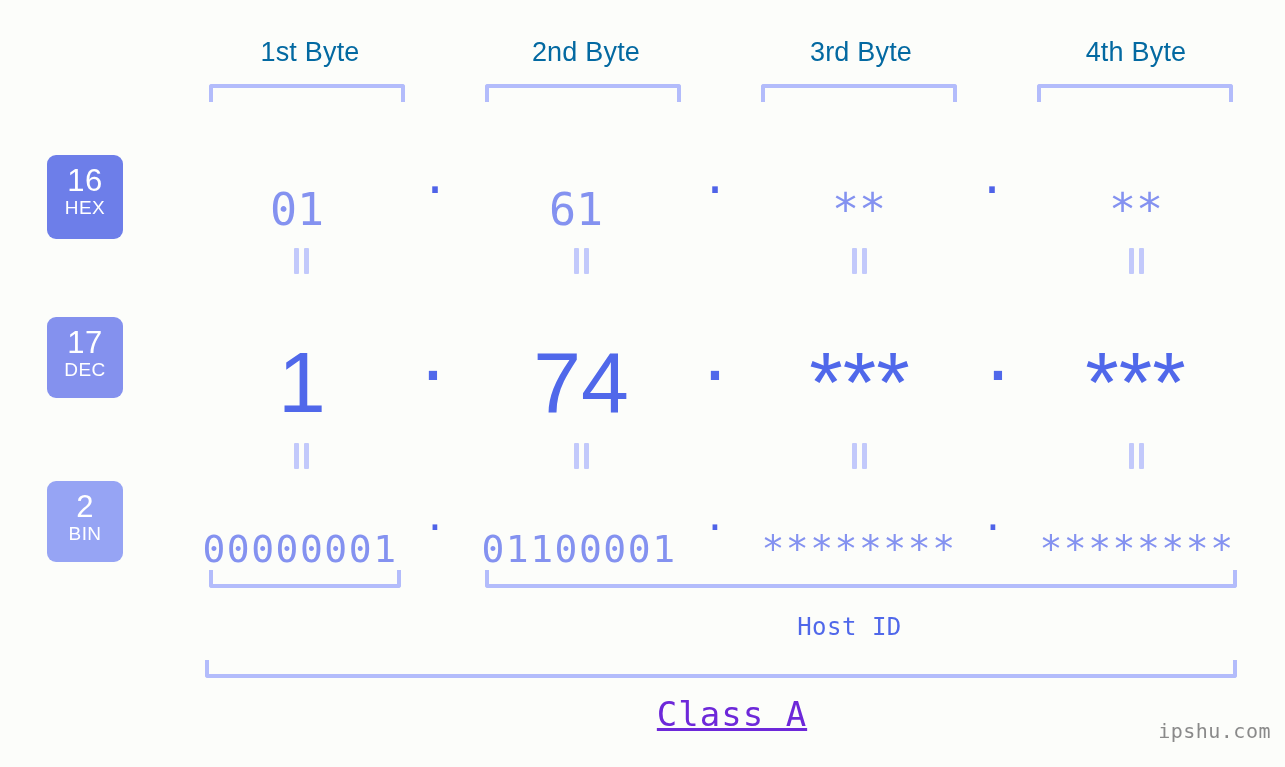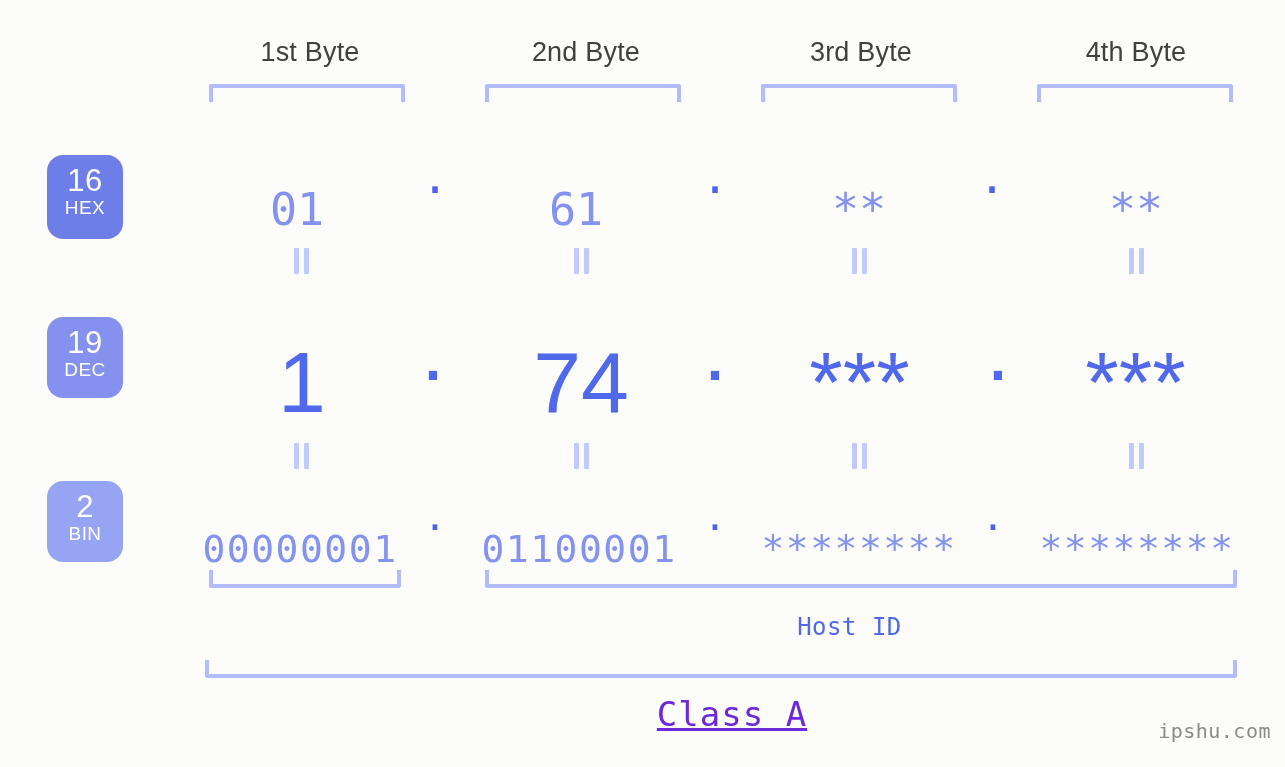--- a/index.html
+++ b/index.html
@@ -21,21 +21,21 @@
 
   
   .byte-label {
     position: absolute;
     top: 32px;
     height: 40px;
     line-height: 40px;
     text-align: center;
     font-family: "Liberation Sans", sans-serif;
     font-size: 27px;
-    color: #404040;
+    color: #0369a1;
     letter-spacing: 0.2px;
     white-space: nowrap;
   }
 
   
   .bracket-down {
     position: absolute;
     height: 18px;
     border-top: 4px solid #b3bcfb;
     border-left: 4px solid #b3bcfb;
@@ -51,21 +51,21 @@
     border-right: 4px solid #b3bcfb;
     border-radius: 0 0 3px 3px;
     box-sizing: border-box;
   }
 
   
   .badge {
     position: absolute;
     left: 47px;
     width: 76px;
-    border-radius: 16px;
+    border-radius: 9px;
     color: #ffffff;
     text-align: center;
     font-family: "Liberation Sans", sans-serif;
     box-sizing: border-box;
   }
   .badge .num {
     display: block;
     font-size: 31px;
     line-height: 33px;
     font-weight: 400;
@@ -197,21 +197,21 @@
   <div class="bracket-down" style="left:209px;top:84px;width:196px;"></div>
   <div class="bracket-down" style="left:485px;top:84px;width:196px;"></div>
   <div class="bracket-down" style="left:761px;top:84px;width:196px;"></div>
   <div class="bracket-down" style="left:1037px;top:84px;width:196px;"></div>
 
   <div class="badge" id="badge-hex">
     <span class="num">16</span>
     <span class="nm">HEX</span>
   </div>
   <div class="badge" id="badge-dec">
-    <span class="num">19</span>
+    <span class="num">17</span>
     <span class="nm">DEC</span>
   </div>
   <div class="badge" id="badge-bin">
     <span class="num">2</span>
     <span class="nm">BIN</span>
   </div>
 
   <div class="row-hex">
     <div class="octet" style="left:182px;width:230px;">01</div>
     <div class="dot" style="left:400px;width:70px;">.</div>

